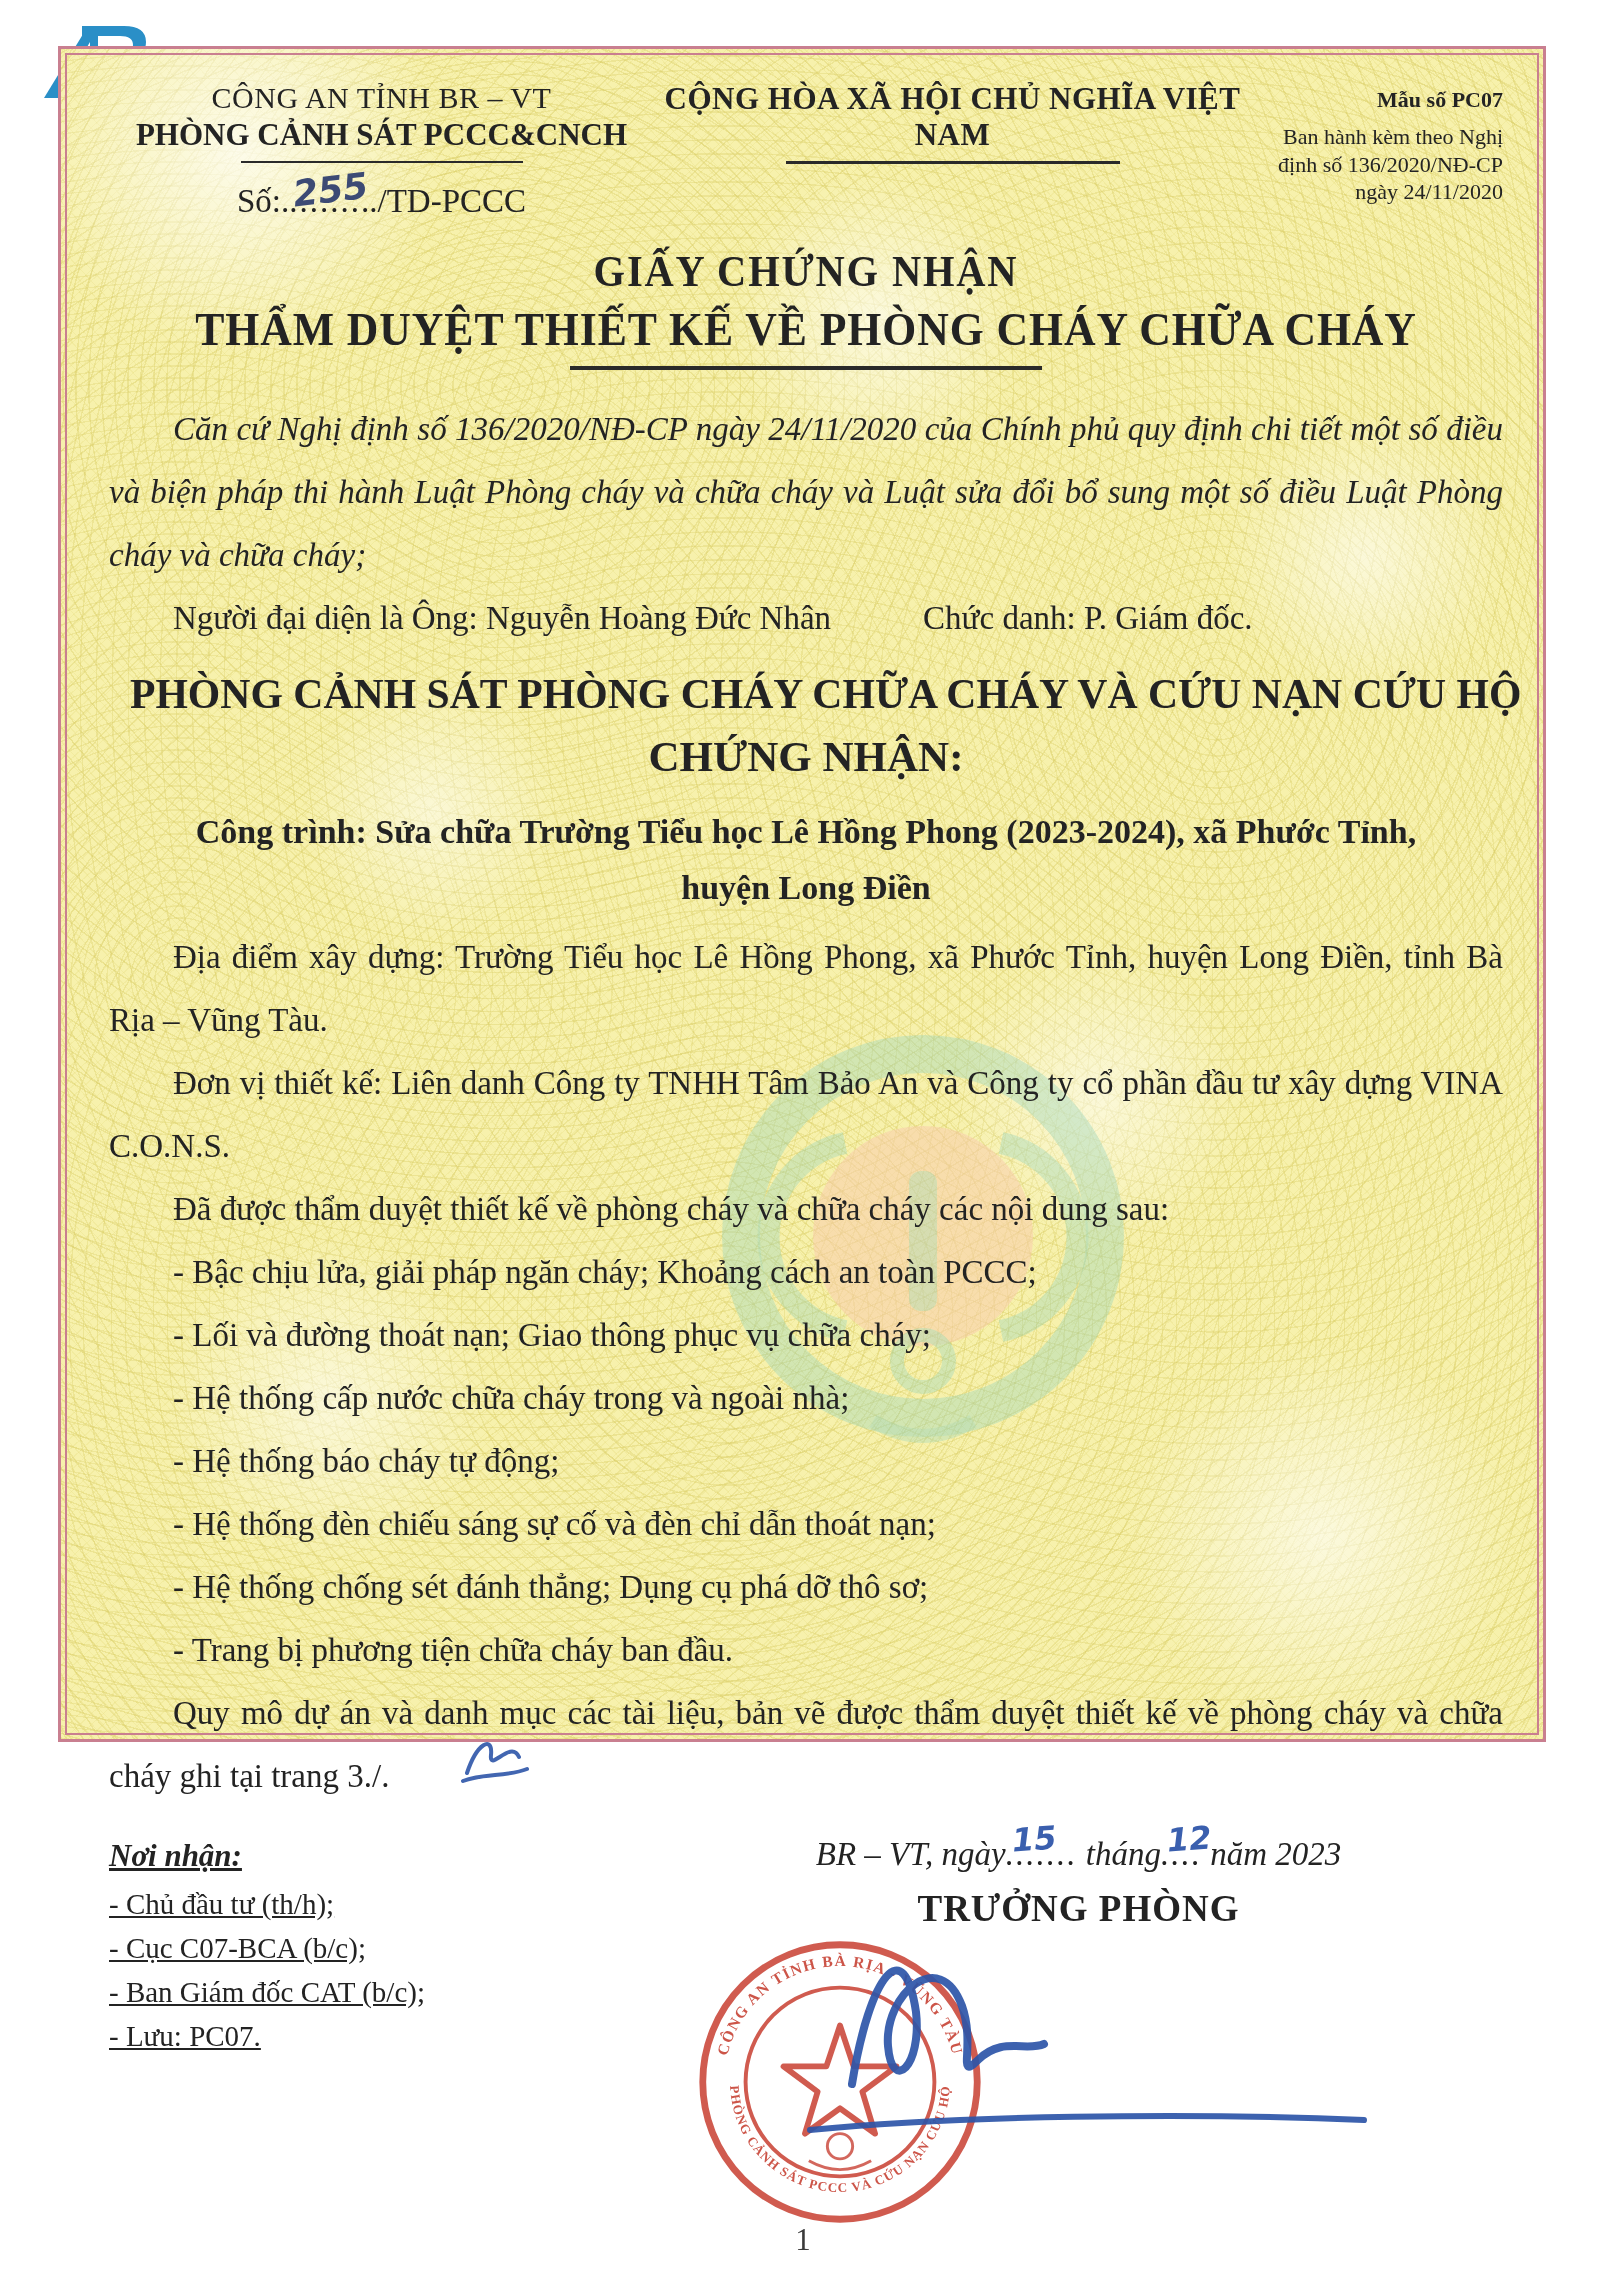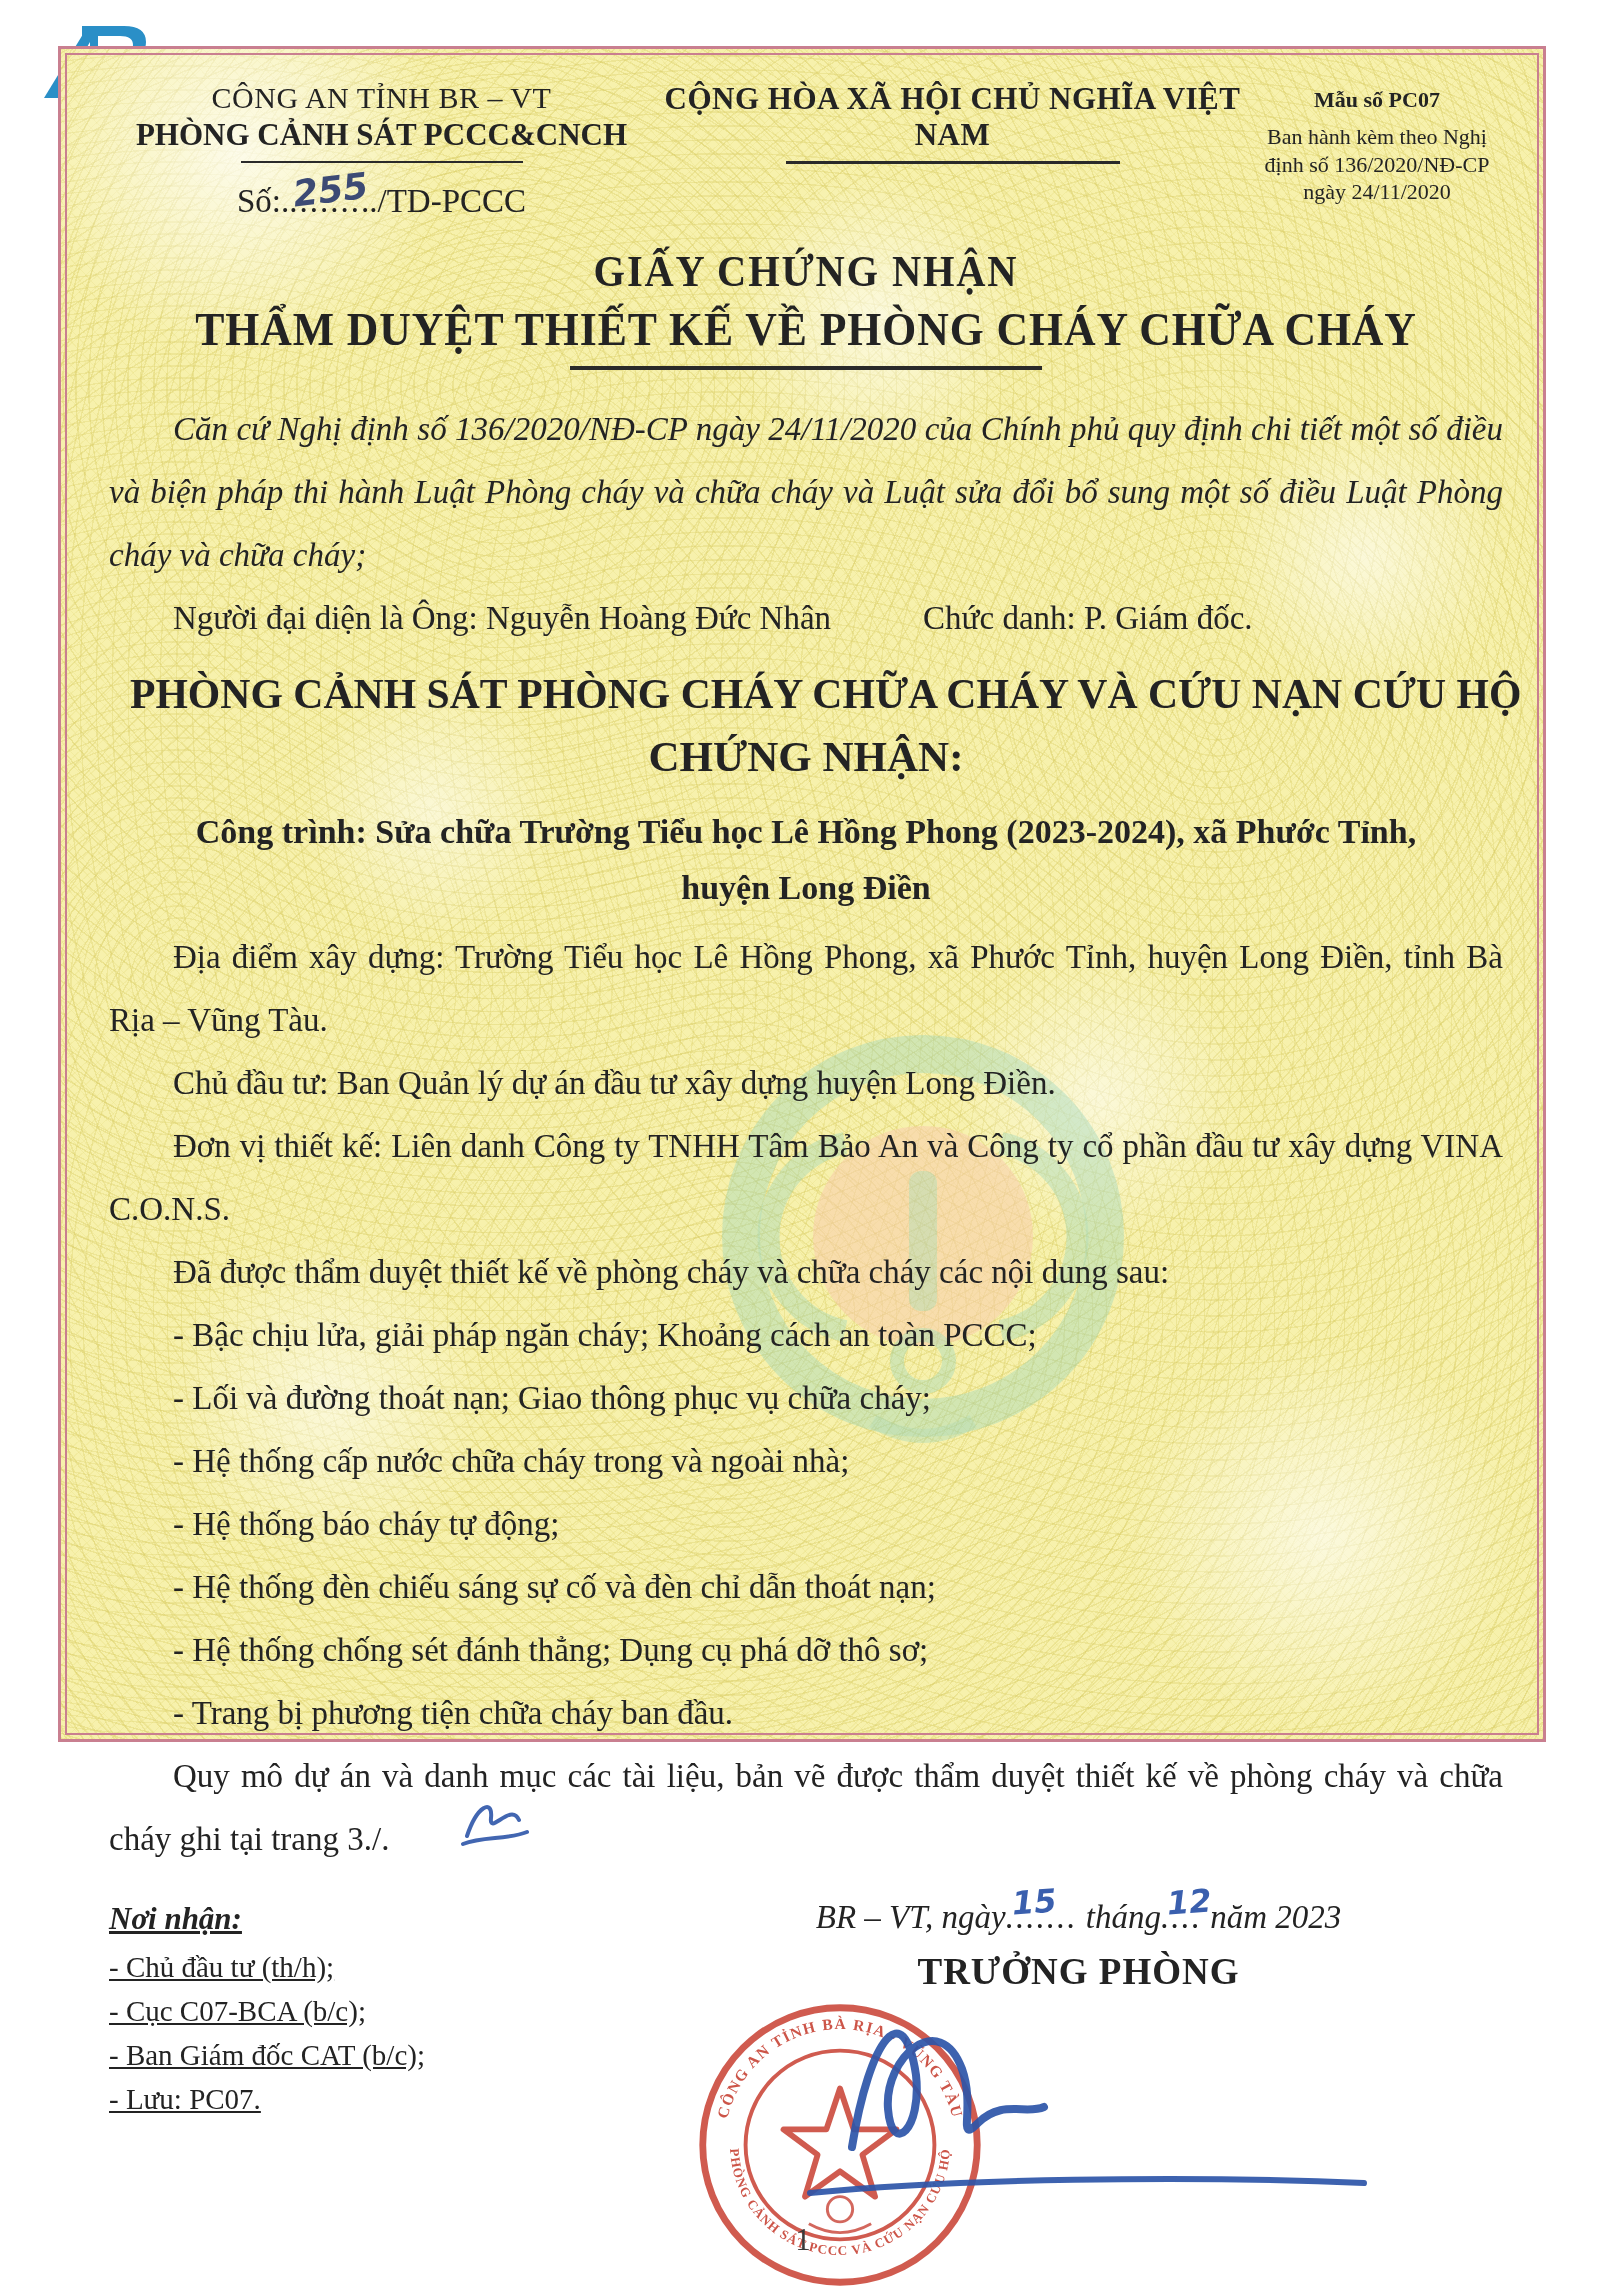--- a/index.html
+++ b/index.html
@@ -30,21 +30,21 @@
   .frame::before{
     content:"";position:absolute;inset:4px;border:2px solid #c97f90;pointer-events:none;
   }
   
   .watermark{position:absolute;left:652px;top:982px;width:420px;height:440px;opacity:.58;}
   
   .content{position:absolute;left:48px;right:40px;top:32px;}
   .hdr{display:flex;align-items:flex-start;}
   .hdr-left{width:545px;text-align:center;}
   .hdr-center{flex:1;text-align:center;}
-  .hdr-right{width:252px;text-align:center;padding-top:6px;}
+  .hdr-right{width:252px;text-align:right;padding-top:6px;}
   .hl1{font-size:30px;letter-spacing:.5px;}
   .hl2{font-size:31px;font-weight:bold;margin-top:2px;}
   .rule{height:2px;background:#2a2a2a;margin:8px auto 14px;}
   .rule-left{width:282px;}
   .rule-center{width:334px;height:3px;}
   .so-line{font-size:33px;margin-top:6px;position:relative;display:inline-block;}
   .dotwrap{position:relative;display:inline-block;}
   .dots{letter-spacing:2px;}
   .hand{font-family:"DejaVu Sans",sans-serif;font-style:italic;color:#3c4a74;}
   .so-num{position:absolute;left:4px;top:-14px;font-size:36px;transform:rotate(-7deg);font-weight:bold;}
@@ -136,21 +136,20 @@
     <div class="bodytext" data-name="certificate-body">
       <p class="para italic" data-name="legal-basis-paragraph">Căn cứ Nghị định số 136/2020/NĐ-CP ngày 24/11/2020 của Chính phủ quy định chi tiết một số điều và biện pháp thi hành Luật Phòng cháy và chữa cháy và Luật sửa đổi bổ sung một số điều Luật Phòng cháy và chữa cháy;</p>
       <p class="para" data-name="representative-line"><span data-name="representative-name">Người đại diện là Ông: Nguyễn Hoàng Đức Nhân</span><span class="gap" data-name="representative-gap"></span><span data-name="representative-position">Chức danh: P. Giám đốc.</span></p>
 
       <div class="sec-head" data-name="certifying-agency-heading">PHÒNG CẢNH SÁT PHÒNG CHÁY CHỮA CHÁY VÀ CỨU NẠN CỨU HỘ</div>
       <div class="sec-head2" data-name="certifies-heading">CHỨNG NHẬN:</div>
 
       <div class="congtrinh" data-name="project-name-heading">Công trình: Sửa chữa Trường Tiểu học Lê Hồng Phong (2023-2024), xã Phước Tỉnh, huyện Long Điền</div>
 
       <p class="para" data-name="construction-site-paragraph">Địa điểm xây dựng: Trường Tiểu học Lê Hồng Phong, xã Phước Tỉnh, huyện Long Điền, tỉnh Bà Rịa – Vũng Tàu.</p>
-      <p class="para" data-name="investor-paragraph">Chủ đầu tư: Ban Quản lý dự án đầu tư xây dựng huyện Long Điền.</p>
       <p class="para" data-name="design-unit-paragraph">Đơn vị thiết kế: Liên danh Công ty TNHH Tâm Bảo An và Công ty cổ phần đầu tư xây dựng VINA C.O.N.S.</p>
       <p class="para" data-name="approved-contents-intro">Đã được thẩm duyệt thiết kế về phòng cháy và chữa cháy các nội dung sau:</p>
 
       <div class="list-item" data-name="approved-item">- Bậc chịu lửa, giải pháp ngăn cháy; Khoảng cách an toàn PCCC;</div>
       <div class="list-item" data-name="approved-item">- Lối và đường thoát nạn; Giao thông phục vụ chữa cháy;</div>
       <div class="list-item" data-name="approved-item">- Hệ thống cấp nước chữa cháy trong và ngoài nhà;</div>
       <div class="list-item" data-name="approved-item">- Hệ thống báo cháy tự động;</div>
       <div class="list-item" data-name="approved-item">- Hệ thống đèn chiếu sáng sự cố và đèn chỉ dẫn thoát nạn;</div>
       <div class="list-item" data-name="approved-item">- Hệ thống chống sét đánh thẳng; Dụng cụ phá dỡ thô sơ;</div>
       <div class="list-item" data-name="approved-item">- Trang bị phương tiện chữa cháy ban đầu.</div>

